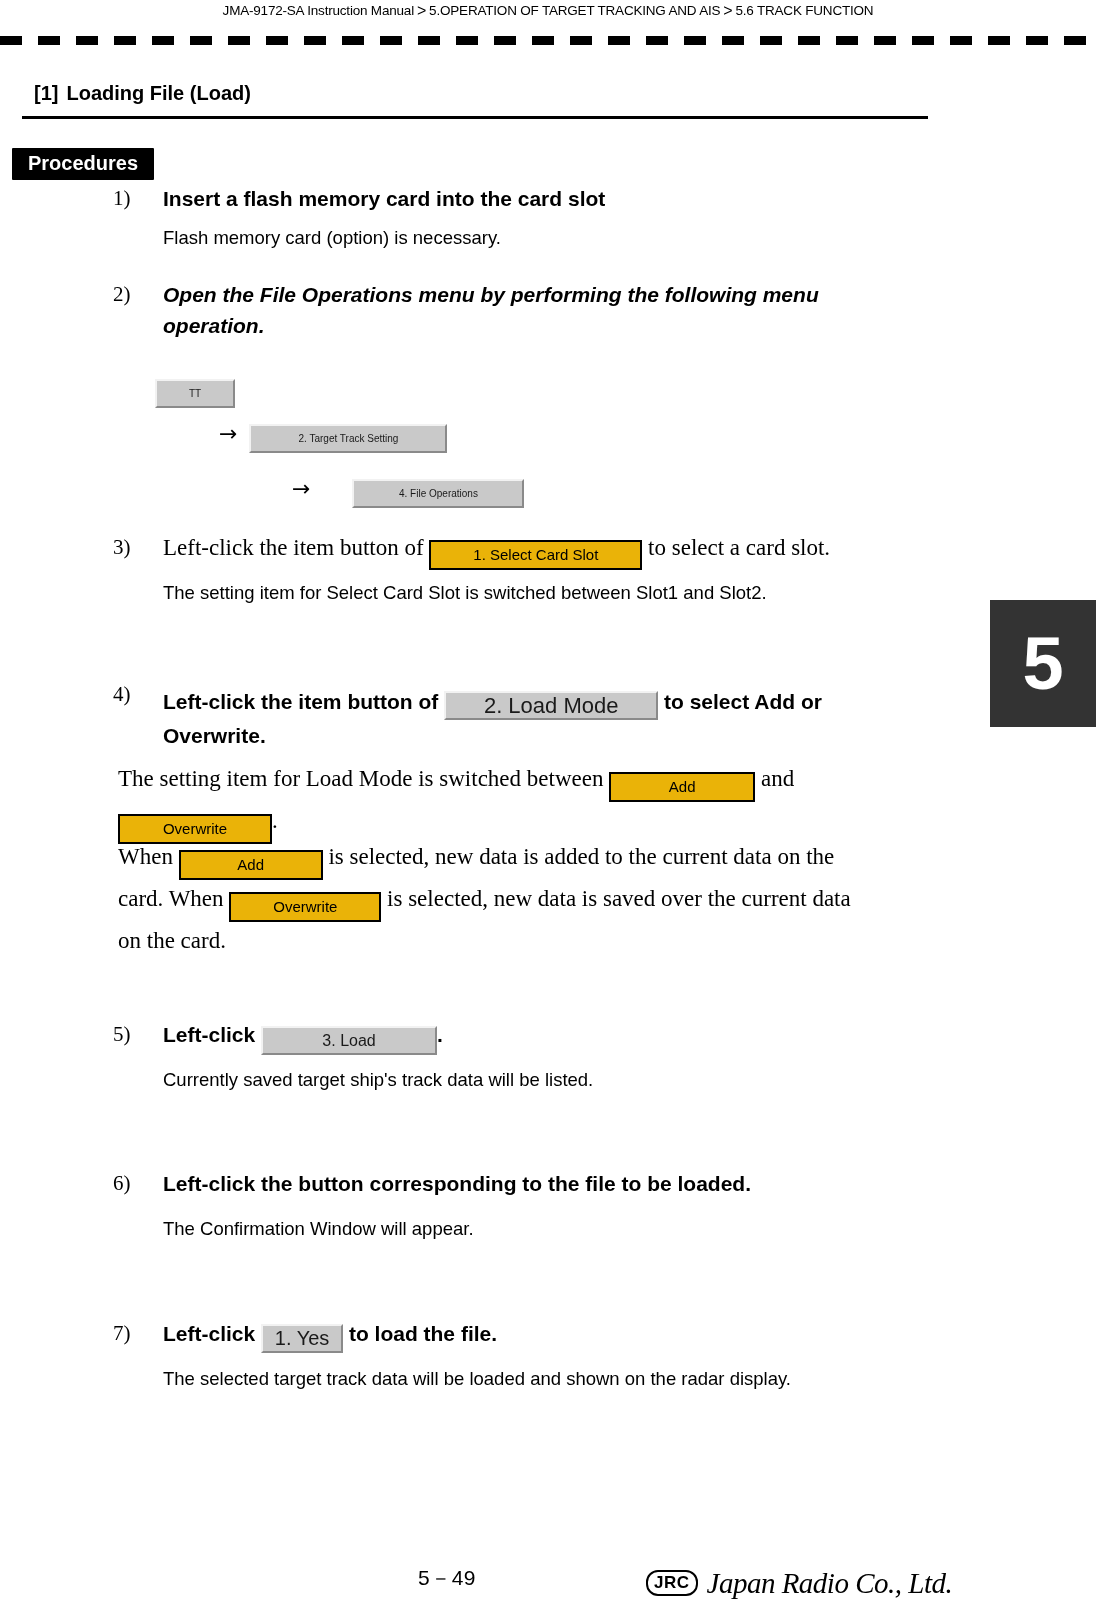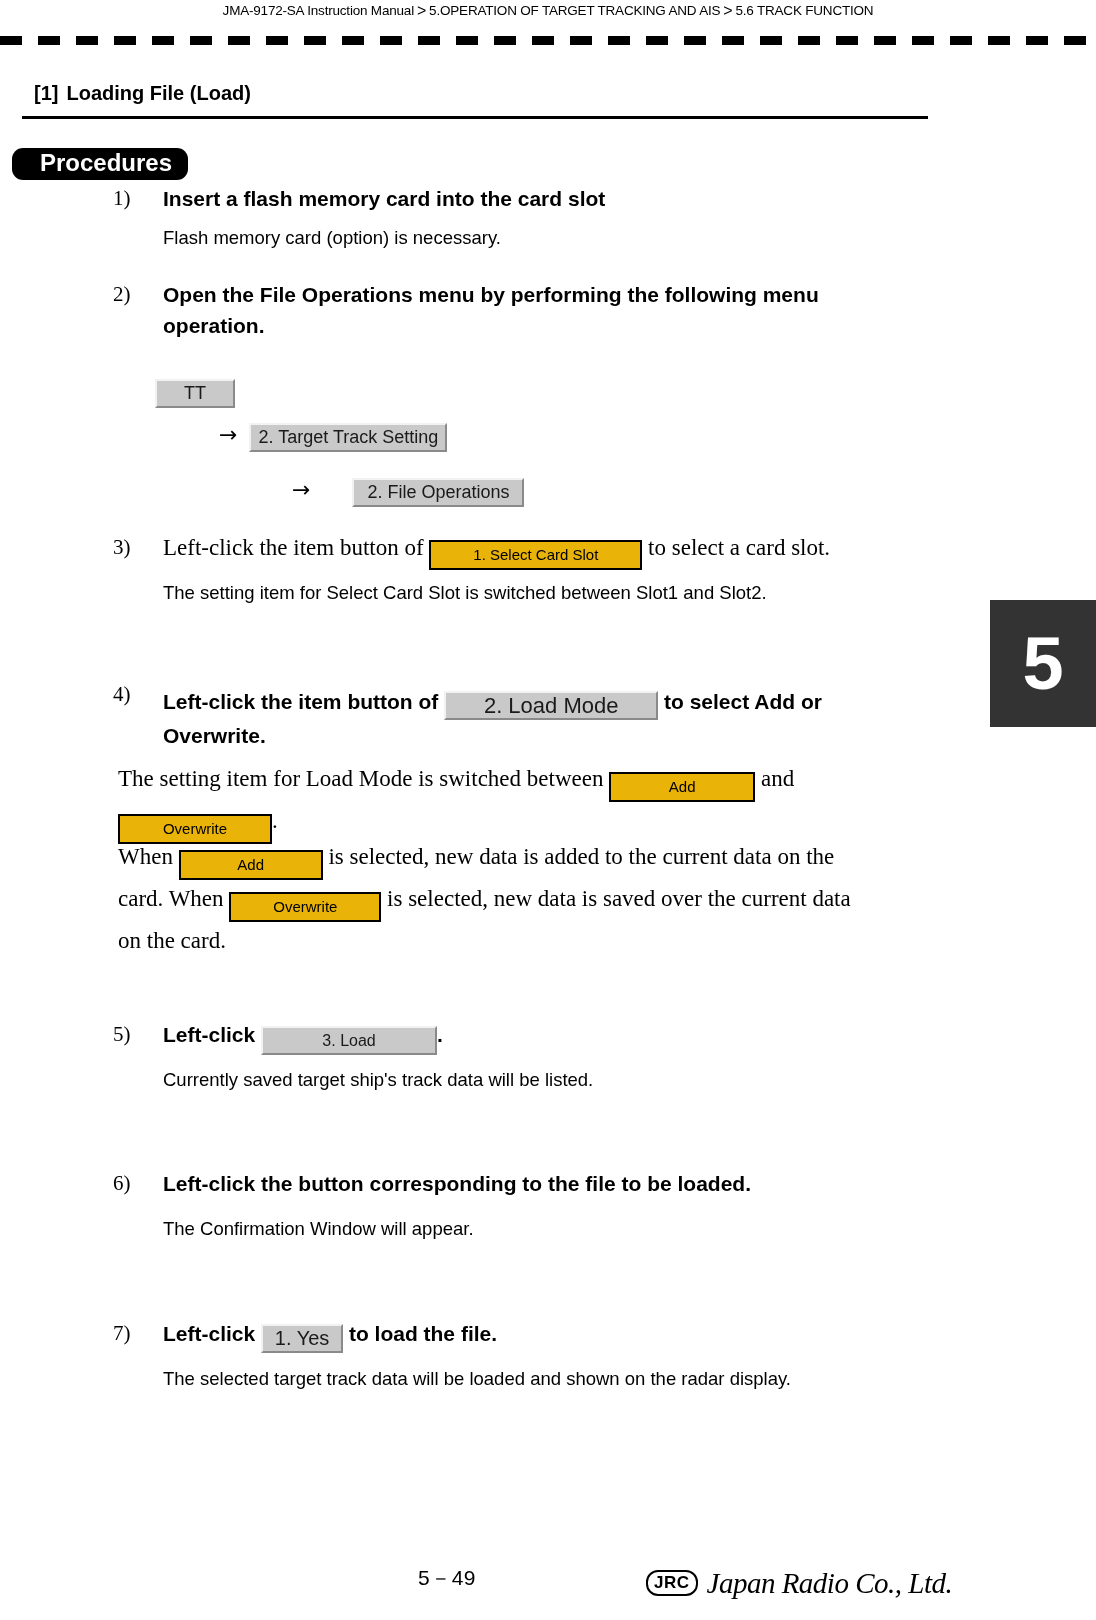--- a/index.html
+++ b/index.html
@@ -77,24 +77,24 @@
 
   
   .procedures-badge {
     position: absolute;
     top: 148px;
     left: 12px;
     background: #000000;
     color: #ffffff;
     font-family: "Liberation Sans", sans-serif;
     font-weight: bold;
-    font-size: 24px;
-    font-stretch: condensed;
-    border-radius: 11px;
-    padding: 3px 16px 5px 28px;
+    font-size: 20px;
+    font-stretch: condensed;
+    border-radius: 1px;
+    padding: 3px 16px 5px 16px;
     line-height: 24px;
     white-space: nowrap;
   }
 
   
   .step {
     position: absolute;
     left: 113px;
   }
   .step-num {
@@ -139,21 +139,21 @@
   
   
   .btn-3d {
     display: inline-block;
     background: #c9c9c9;
     border-top: 2px solid #f2f2f2;
     border-left: 2px solid #f2f2f2;
     border-right: 2px solid #8a8a8a;
     border-bottom: 2px solid #8a8a8a;
     font-family: "Liberation Sans", sans-serif;
-    font-size: 18px;
+    font-size: 10px;
     font-weight: normal;
     font-stretch: condensed;
     color: #1a1a1a;
     text-align: center;
     line-height: 21px;
     padding: 2px 6px;
     vertical-align: -3px;
     box-sizing: border-box;
     white-space: nowrap;
   }
@@ -256,33 +256,33 @@
 <div class="procedures-badge">Procedures</div>
 
 <div class="step" style="top:183px;">
   <div class="step-num">1)</div>
   <div class="step-head">Insert a flash memory card into the card slot</div>
   <div class="step-desc" style="top:42px;">Flash memory card (option) is necessary.</div>
 </div>
 
 <div class="step" style="top:279px;">
   <div class="step-num">2)</div>
-  <div class="step-head" style="width:740px;">Open the File Operations menu by performing the following menu operation.</div>
+  <div class="step-head" style="width:740px;font-style:italic;">Open the File Operations menu by performing the following menu operation.</div>
 </div>
 
 <div class="menu-path" style="top:379px; left:155px;">
   <span class="btn-3d" style="width:80px;">TT</span>
 </div>
 <div class="menu-path" style="top:423px; left:219px;">
   <span class="arrow">→</span>
   <span class="btn-3d" style="width:198px; margin-left:8px;">2. Target Track Setting</span>
 </div>
 <div class="menu-path" style="top:478px; left:292px;">
   <span class="arrow">→</span>
-  <span class="btn-3d" style="width:172px; margin-left:38px;">2. File Operations</span>
+  <span class="btn-3d" style="width:172px; margin-left:38px;">4. File Operations</span>
 </div>
 
 <div class="step" style="top:532px;">
   <div class="step-num">3)</div>
   <div class="step-head" style="font-family:'Liberation Serif',serif; font-weight:normal; font-size:23px; width:820px; white-space:nowrap;">
     <span>Left-click the item button of</span>
     <span class="btn-box" style="width:213px; vertical-align:-5px;">1. Select Card Slot</span>
     <span>to select a card slot.</span>
   </div>
   <div class="step-desc" style="top:48px; width:830px;">The setting item for Select Card Slot is switched between Slot1 and Slot2.</div>

